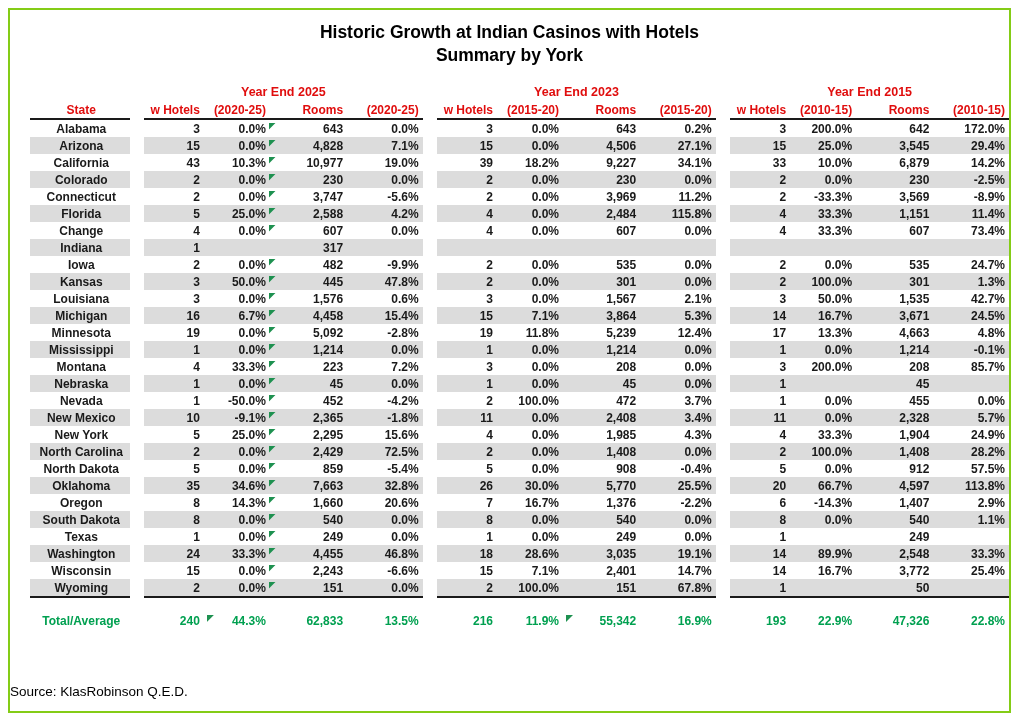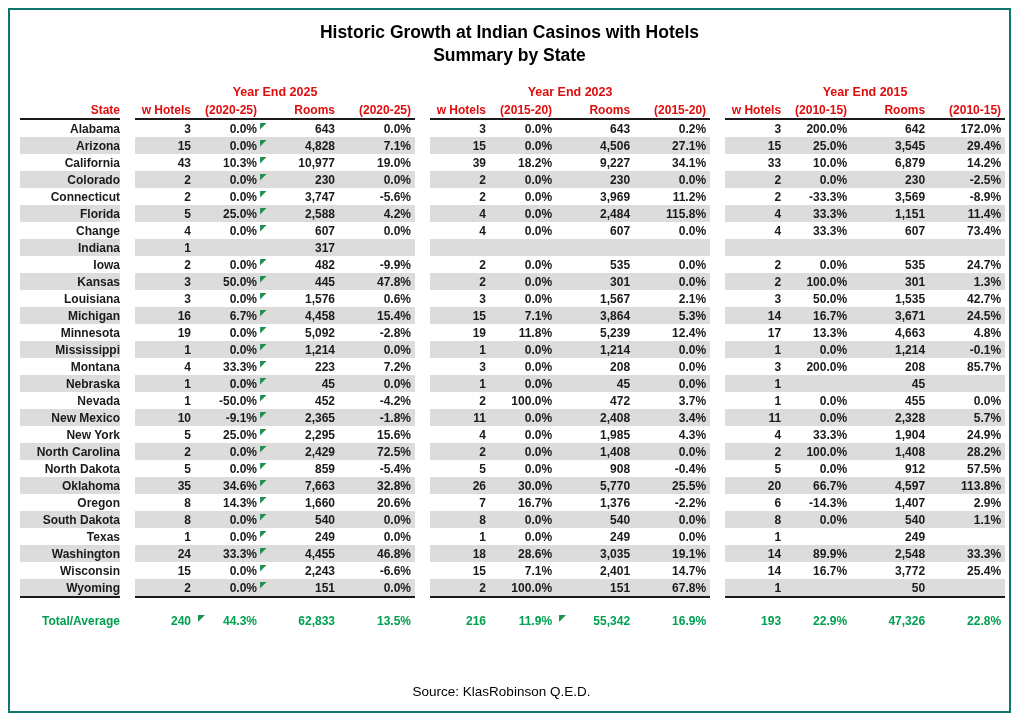--- a/index.html
+++ b/index.html
@@ -4,64 +4,64 @@
 <style>
   :root{
     --red:#e00d0d; --green:#00a050; --stripe:#dcdcdc; --flag:#1e9150;
   }
   html,body{margin:0;padding:0;}
   body{
     width:1019px;height:721px;background:#fff;position:relative;
     font-family:"Liberation Sans", sans-serif;
   }
   .frame{
-    position:absolute;inset:8px;border:2px solid #0f766e;box-sizing:border-box;
+    position:absolute;inset:8px;border:2px solid #84cc16;box-sizing:border-box;
     background:#fff;overflow:hidden;
   }
   .title{
     text-align:center;font-weight:bold;font-size:17.5px;line-height:23px;
     color:#000;margin-top:11px;
   }
-  table{border-collapse:collapse;table-layout:fixed;margin:16px 0 0 10px;}
+  table{border-collapse:collapse;table-layout:fixed;margin:16px 0 0 20px;}
   td{font-size:12px;font-weight:bold;height:17px;padding:0;white-space:nowrap;
      color:#1a1a1a;vertical-align:middle;}
   col.w-state{width:100px;} col.w-gap{width:15px;}
   col.w-c0{width:70px;} col.w-c1{width:64px;} col.w-c2{width:76px;} col.w-c3{width:70px;}
-  td.state{text-align:right;padding-left:3px;}
+  td.state{text-align:center;padding-left:3px;}
   td.c0{text-align:right;padding-right:14px;}
   td.c1{text-align:right;padding-right:12px;}
   td.c2{text-align:right;padding-right:10px;}
   td.c3{text-align:right;padding-right:4px;}
   td.gap{background:#fff !important;}
   tr.yr td{height:18px;}
   .yhdr{color:var(--red);text-align:center;font-size:12.5px;}
   .hdr{color:var(--red);font-size:12px;}
   tr.h2 td:not(.gap){border-bottom:2px solid #1a1a1a;}
   tr.stripe td{background:var(--stripe);}
   tr.last td:not(.gap){border-bottom:2px solid #1a1a1a;}
   tr.sp td{height:13px;background:#fff !important;border:none;}
   tr.total td{color:var(--green);height:20px;}
   .pv{position:relative;display:inline-block;}
   .flag{
     position:absolute;left:100%;margin-left:3px;top:1px;width:7px;height:7px;
     background:var(--flag);clip-path:polygon(0 0,100% 0,0 100%);
   }
   .flag.far{margin-left:7px;}
   .source{
-    position:absolute;left:0;right:16px;bottom:12px;text-align:center;
+    position:absolute;left:0;right:16px;bottom:12px;text-align:left;
     font-size:13.5px;color:#000;
   }
 </style>
 </head>
 <body>
 
 <div class="frame">
   <div class="title">
     <div>Historic Growth at Indian Casinos with Hotels</div>
-    <div>Summary by State</div>
+    <div>Summary by York</div>
   </div>
 
   <table>
     <colgroup>
       <col class="w-state">
         <col class="w-gap">
       <col class="w-c0">
         <col class="w-c1">
         <col class="w-c2">
         <col class="w-c3">

